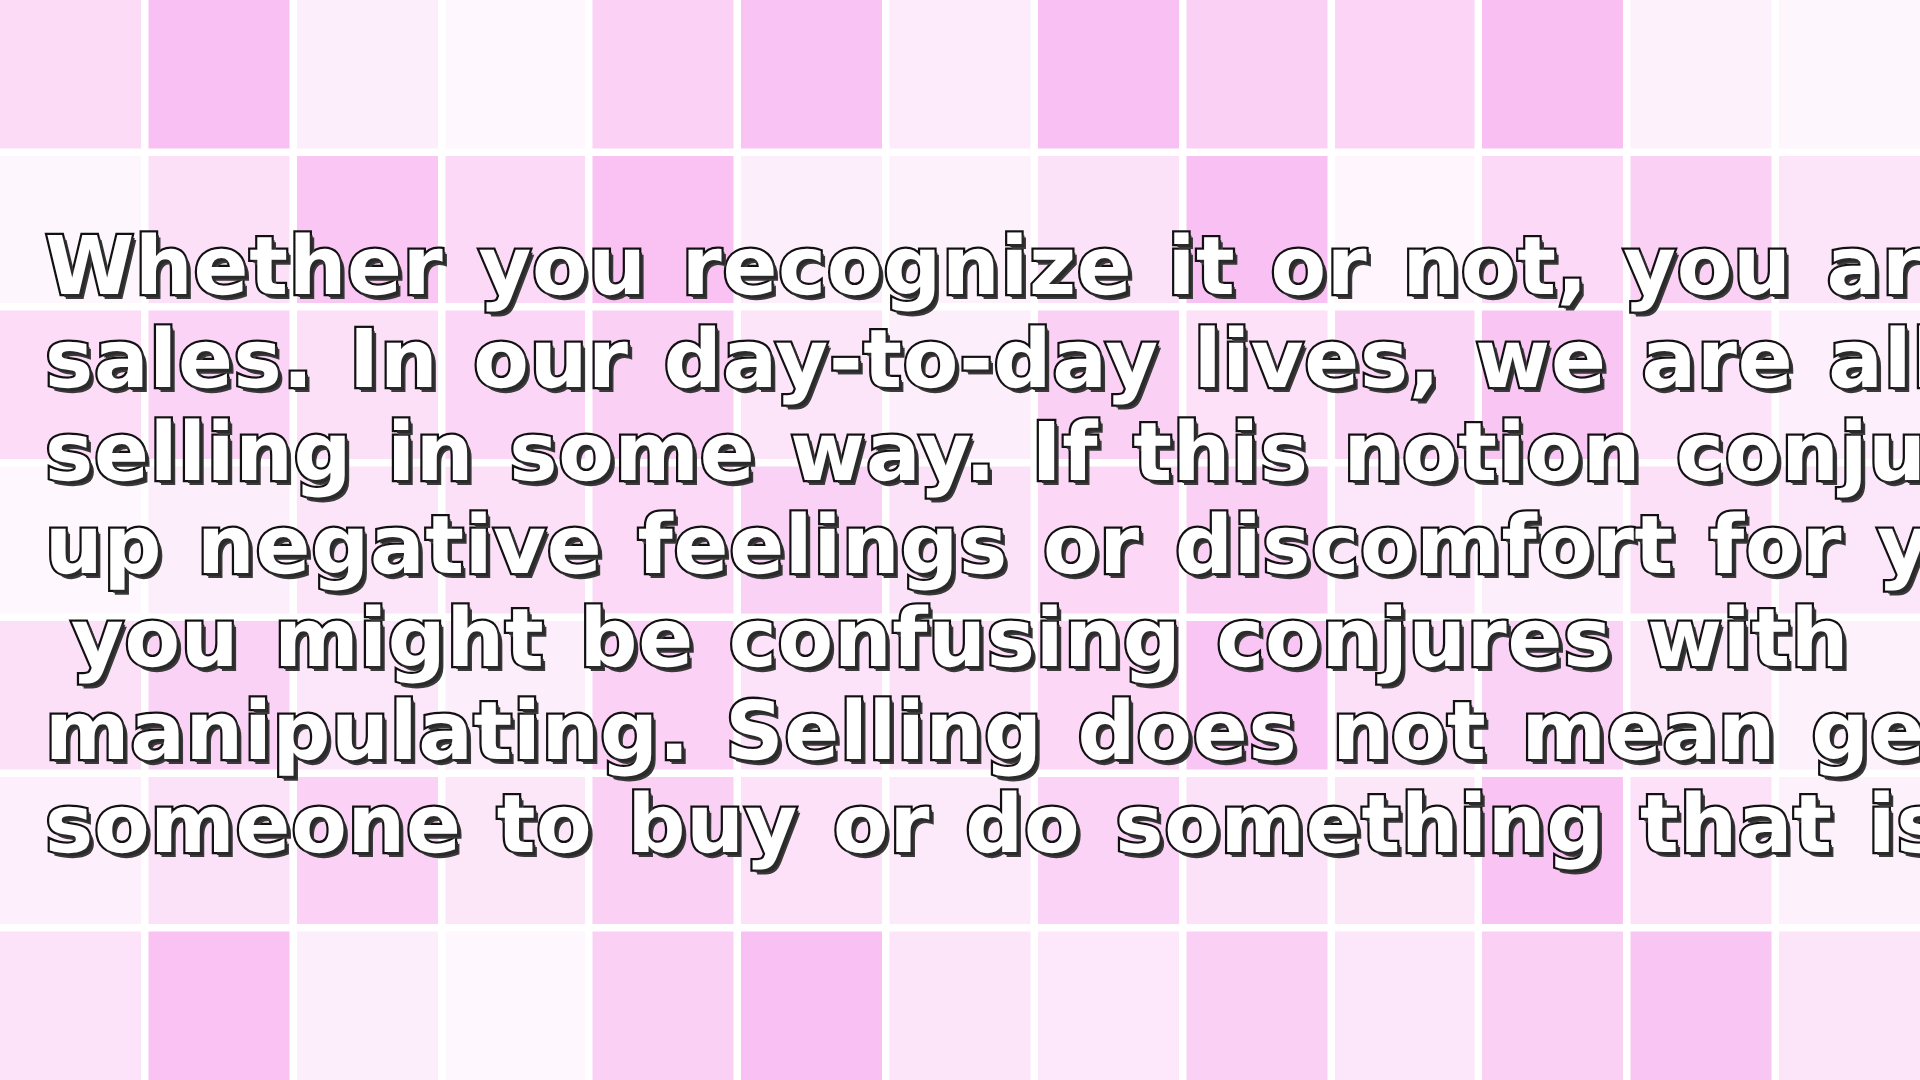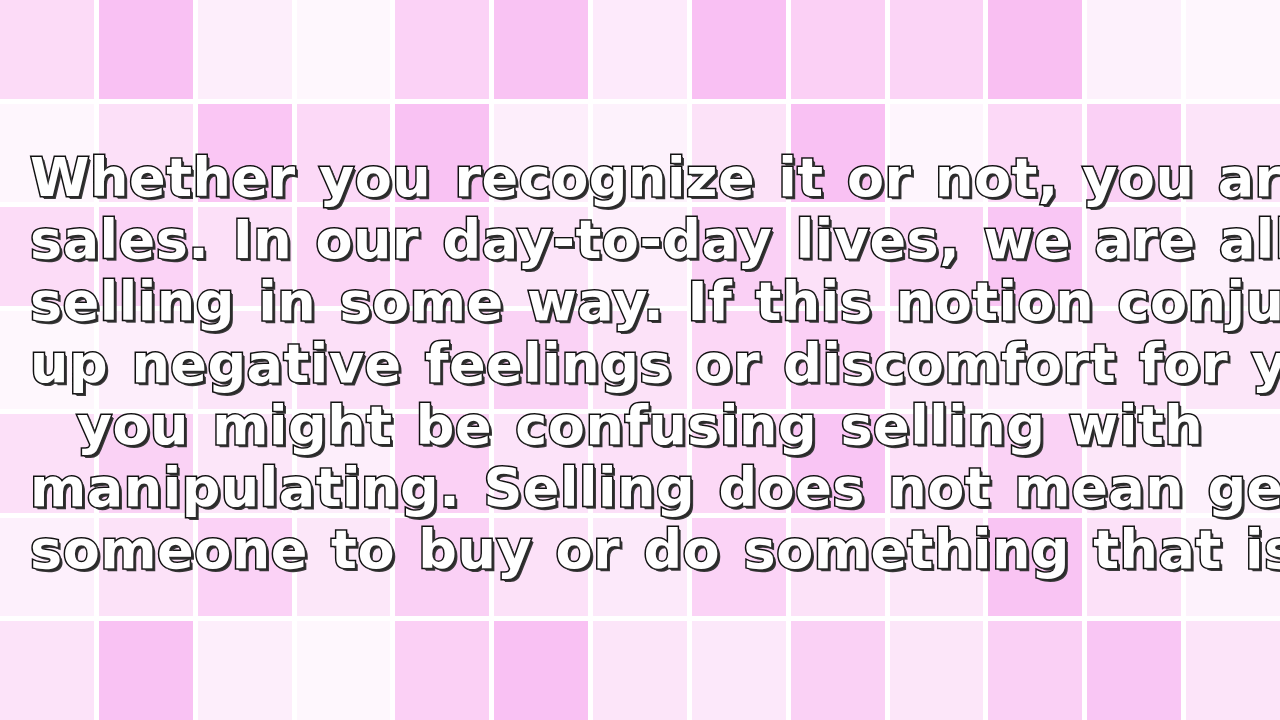--- a/index.html
+++ b/index.html
@@ -178,19 +178,19 @@
       <div class="tile" style="background: rgb(249, 198, 244);"></div>
       <div class="tile" style="background: rgb(252, 228, 249);"></div>
     </div>
 
   <div id="quote-layer">
     <div id="quote-text">
       <span class="ln">Whether you recognize it or not, you are in</span>
       <span class="ln">sales. In our day-to-day lives, we are all</span>
       <span class="ln">selling in some way. If this notion conjures</span>
       <span class="ln">up negative feelings or discomfort for you,</span>
-      <span class="ln">you might be confusing selling with</span>
+      <span class="ln">you might be confusing conjures with</span>
       <span class="ln">manipulating. Selling does not mean getting</span>
       <span class="ln">someone to buy or do something that isn't a</span>
     </div>
   </div>
 
 </div>
 
 </body></html>

